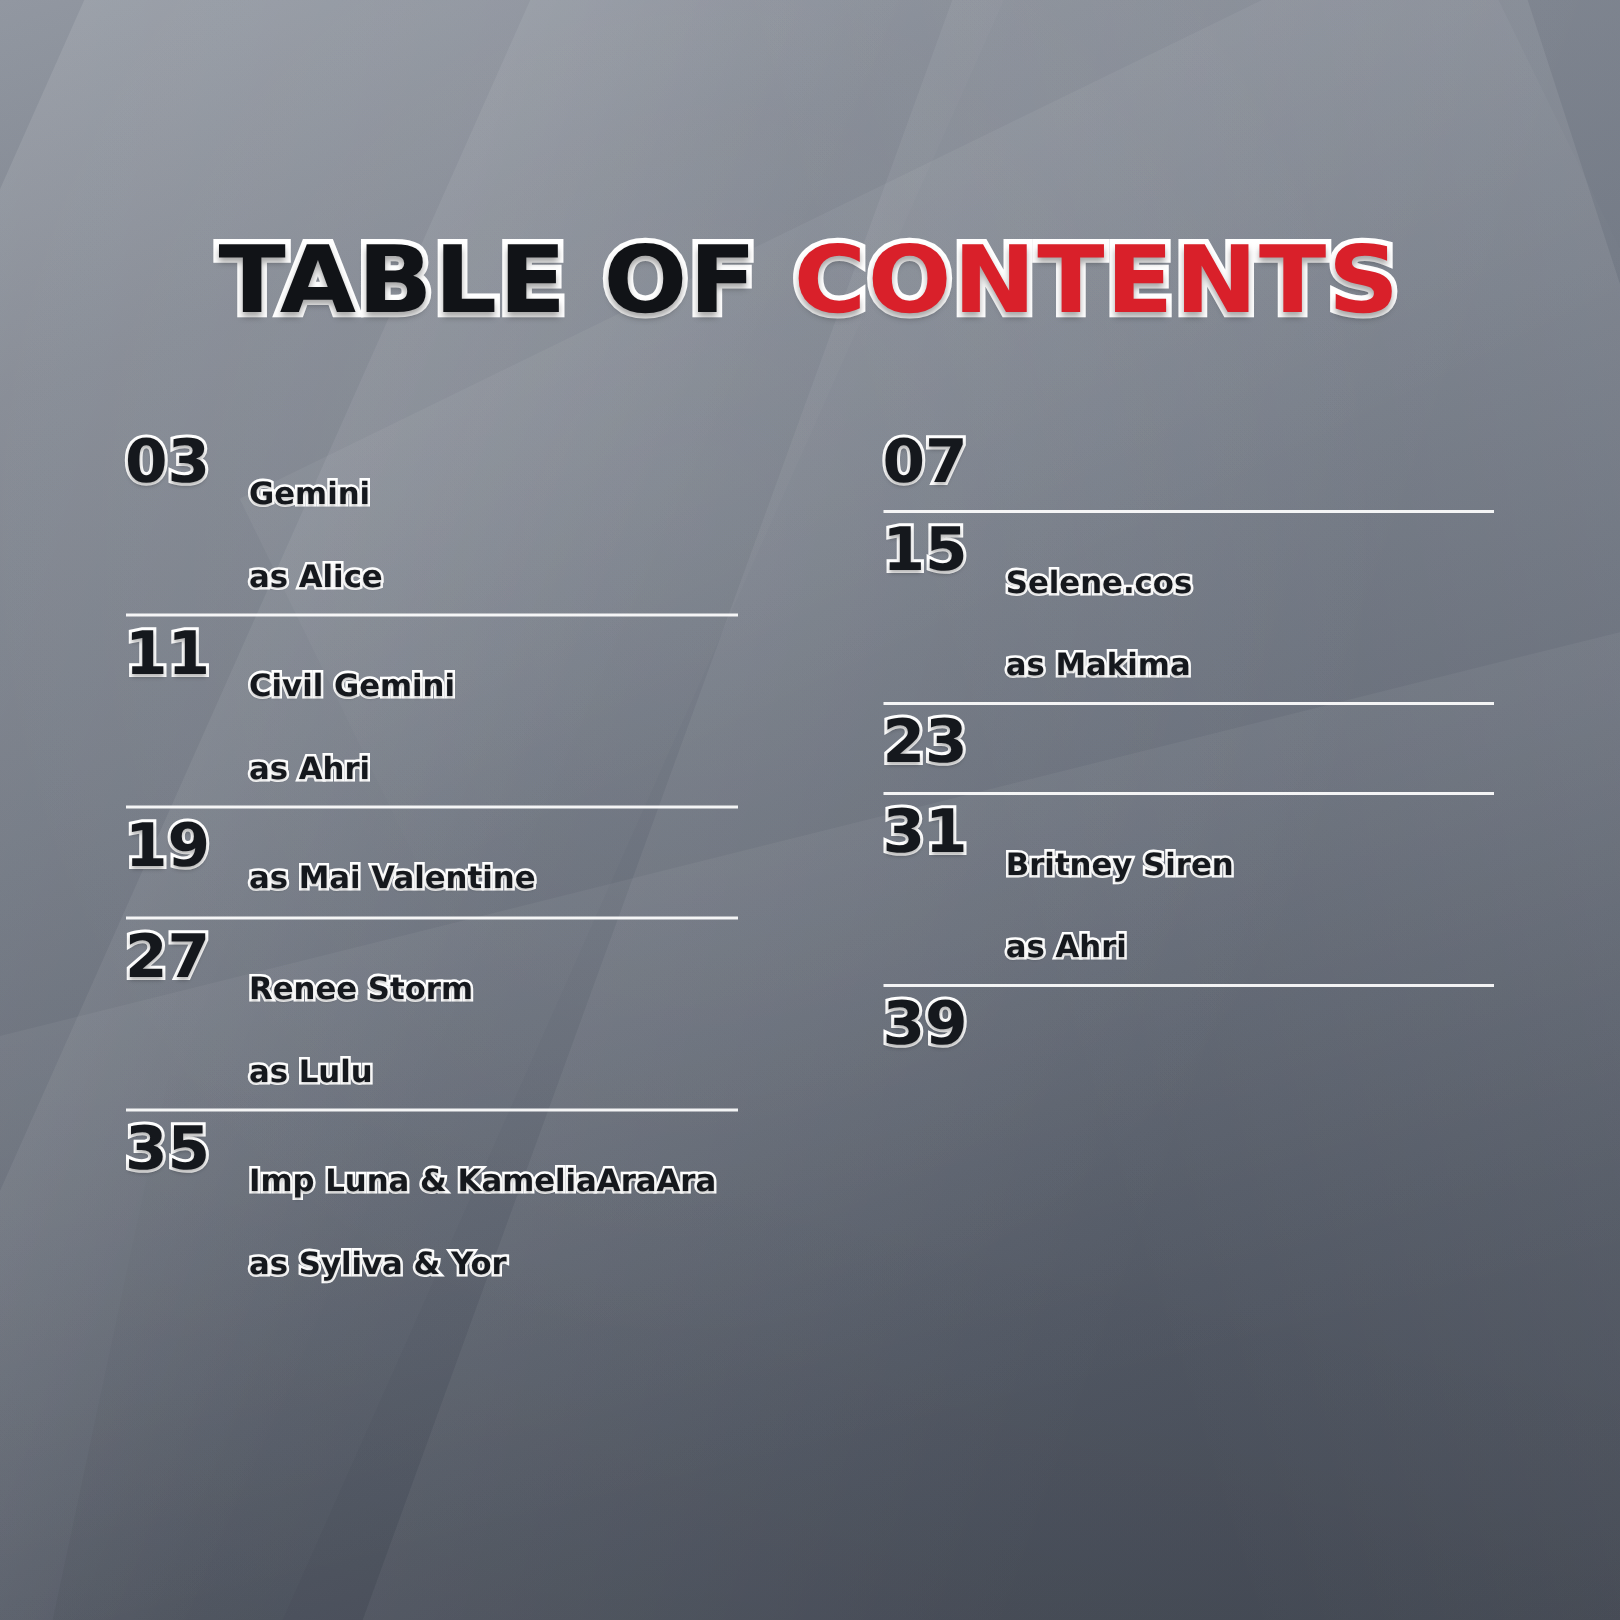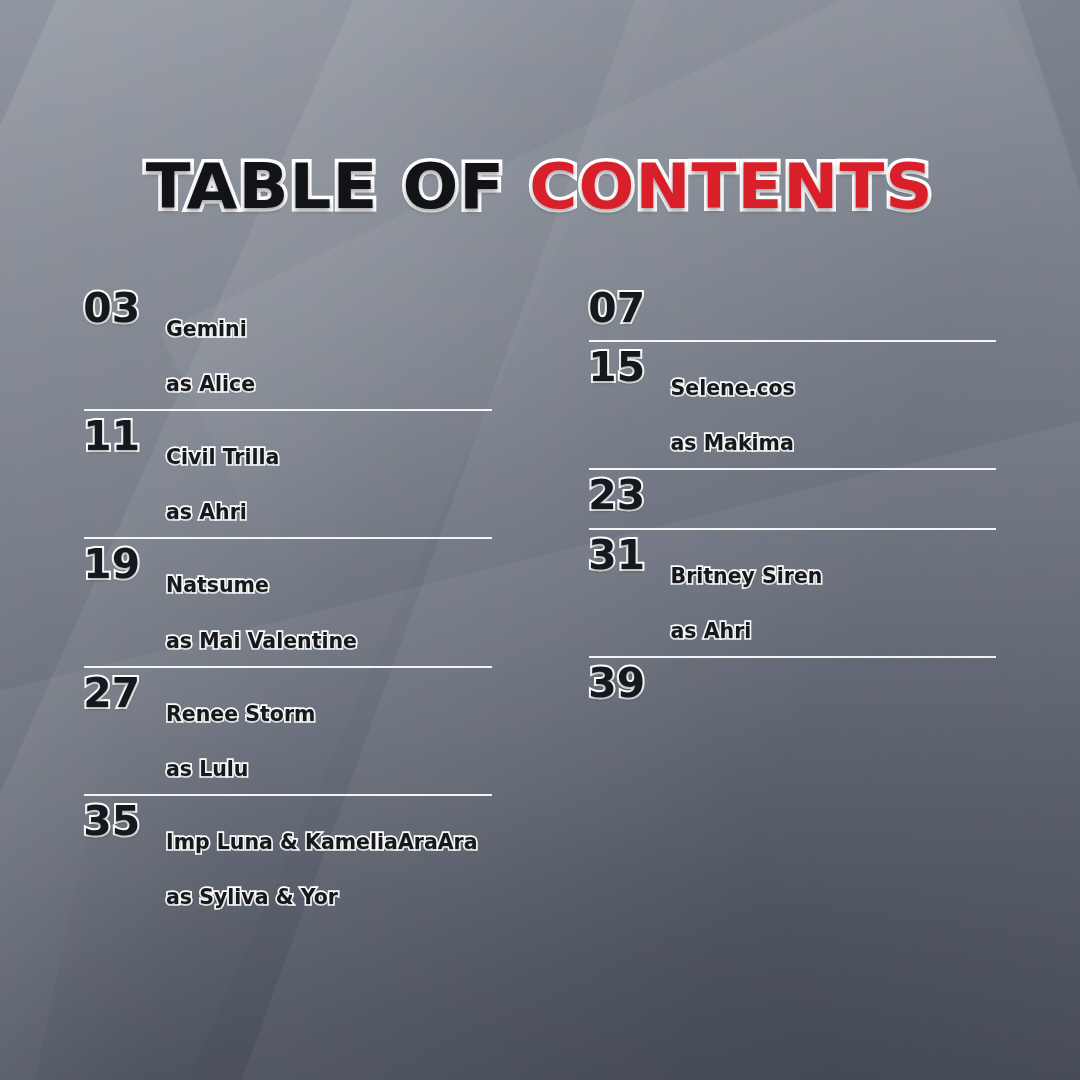--- a/index.html
+++ b/index.html
@@ -198,29 +198,28 @@
         <div class="num">03</div>
         <div class="names">
           <div class="name">Gemini</div>
           <div class="role">as Alice</div>
         </div>
       </div>
 
       <div class="entry">
         <div class="num">11</div>
         <div class="names">
-          <div class="name">Civil Trilla</div>
+          <div class="name">Civil Gemini</div>
           <div class="role">as Ahri</div>
         </div>
       </div>
 
       <div class="entry">
         <div class="num">19</div>
         <div class="names">
-          <div class="name">Natsume</div>
           <div class="role">as Mai Valentine</div>
         </div>
       </div>
 
       <div class="entry">
         <div class="num">27</div>
         <div class="names">
           <div class="name">Renee Storm</div>
           <div class="role">as Lulu</div>
         </div>

